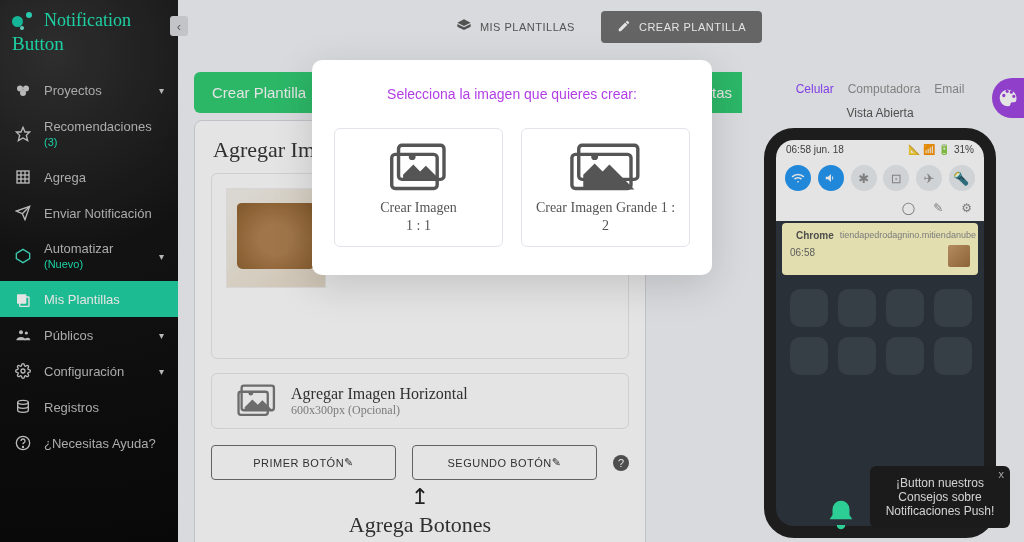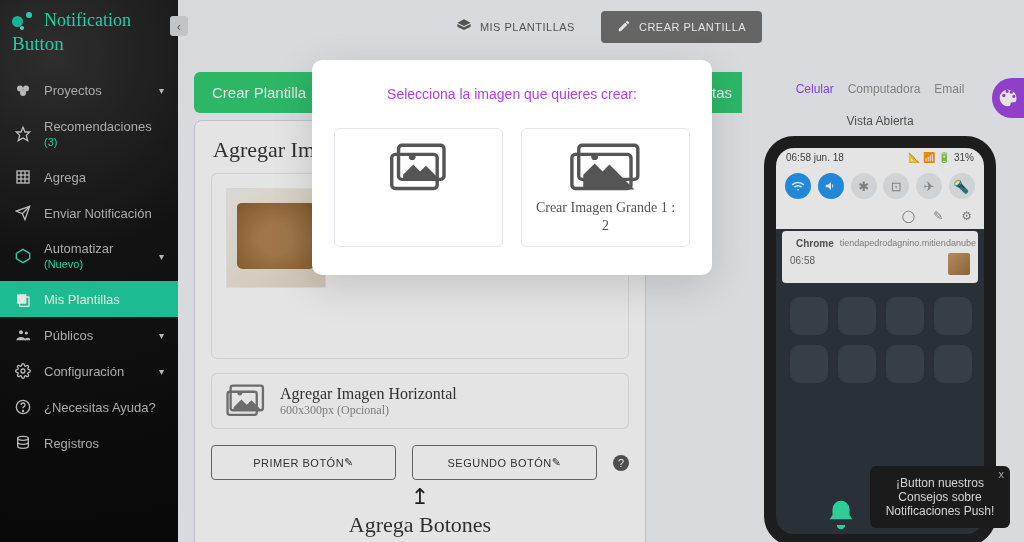--- a/index.html
+++ b/index.html
@@ -68,48 +68,48 @@
     position:absolute;left:16px;top:120px;width:452px;
     border:1px solid var(--section-border);border-radius:8px;background:#fff;padding:16px 16px 24px
   }
   .h-title{font-family:var(--hand);font-size:22px;color:#333;margin:0 0 10px 2px}
   .inner{border:1px solid #e5e7ec;border-radius:6px;padding:14px}
   .thumb{width:100px;height:100px;border:1px solid #eee;display:block;margin-bottom:56px;
     background:linear-gradient(135deg,#f4f0ea 10%,#efe7d8 50%,#e8dccb 90%);position:relative;overflow:hidden}
   .thumb::after{content:"";position:absolute;inset:14% 10% 18% 10%;
      background:radial-gradient(ellipse at 50% 55%,#b1814f 30%,#9e6e3b 70%,#8c5f2c 100%);border-radius:6% 6% 8% 8%}
   .strip{display:flex;gap:14px;align-items:center;border:1px solid #e5e7ec;border-radius:6px;
-    padding:10px 14px;margin-top:14px}
+    padding:10px 25px;margin-top:14px}
   .strip .imgico{color:#777}
   .strip .t{font-family:var(--hand);font-size:16px;color:#333}
   .strip .s{font-family:var(--hand);font-size:12px;color:#888}
   .btn-row{display:flex;gap:16px;margin-top:16px;align-items:center}
   .btn-outline{flex:1;border:1px solid #6b6b6b;background:#fff;color:#333;
     padding:10px 4px;border-radius:4px;font-size:11px;letter-spacing:.5px;cursor:pointer;
     display:flex;align-items:center;justify-content:center;}
   .hint-ico{width:16px;height:16px;border-radius:50%;background:#555;color:#fff;font-size:11px;
     display:flex;align-items:center;justify-content:center}
   .addbtns-arrow{text-align:center;font-size:22px;color:#222;margin-top:4px;font-family:var(--hand)}
   .addbtns-label{font-family:var(--hand);font-size:22px;text-align:center;color:#333;margin:2px 0 0}
 
   
   .preview{position:absolute;right:14px;top:72px;width:260px;bottom:0}
   .prev-tabs{display:flex;gap:14px;font-size:12px;color:#8e8e8e;padding:10px 8px 6px;justify-content:center}
   .prev-tabs span{cursor:pointer}
   .prev-tabs span.on{color:#8e44ff}
-  .prev-open{font-size:12px;color:#555;text-align:center;margin:12px 0 8px}
+  .prev-open{font-size:12px;color:#555;text-align:center;margin:4px 0 8px}
   .phone{width:232px;margin:0 auto;border:12px solid #1d1d1d;border-radius:30px;
     background:var(--phone-bg);height:410px;position:relative;overflow:hidden}
   .phone-status{background:#fff;padding:4px 10px;font-size:10px;color:#444;display:flex;justify-content:space-between}
   .quick{background:#fff;display:flex;justify-content:space-around;padding:6px 6px 8px}
   .qbtn{width:26px;height:26px;border-radius:50%;background:#e9ecef;color:#8d8d8d;
     display:flex;align-items:center;justify-content:center;font-size:13px}
   .qbtn.on{background:#2196f3;color:#fff}
   .strip2{background:#fff;display:flex;justify-content:flex-end;gap:18px;padding:2px 12px 6px;color:#888;font-size:12px}
-  .notif{background:#ffffff;margin:2px 6px 0;border-radius:4px;padding:6px 8px 8px;font-size:10px;color:#555}
+  .notif{background:#fef9c3;margin:2px 6px 0;border-radius:4px;padding:6px 8px 8px;font-size:10px;color:#555}
   .notif .row{display:flex;align-items:center;gap:6px}
   .notif .site{font-size:9px;color:#888}
   .notif .time{font-size:10px;color:#666;margin-top:6px}
   .notif .mini{width:22px;height:22px;background:linear-gradient(135deg,#c89a68,#9b6d3a);border-radius:2px;margin-left:auto;margin-top:4px}
   .chrome-dot{width:12px;height:12px;border-radius:50%;
    background:conic-gradient(#ea4335 0 120deg,#34a853 120deg 240deg,#fbbc05 240deg 360deg);
    position:relative}
   .chrome-dot::after{content:"";position:absolute;inset:3px;border-radius:50%;background:#fff}
   .apps{display:grid;grid-template-columns:repeat(4,1fr);gap:10px;padding:14px 14px 0}
   .app{width:38px;height:38px;border-radius:10px;background:#3a434c}
@@ -239,37 +239,37 @@
             <path d="M19.4 15a1.7 1.7 0 0 0 .34 1.85l.06.06a2 2 0 1 1-2.83 2.83l-.06-.06a1.7 1.7 0 0 0-1.85-.34 1.7 1.7 0 0 0-1 1.55V21a2 2 0 1 1-4 0v-.1a1.7 1.7 0 0 0-1-1.55 1.7 1.7 0 0 0-1.85.34l-.06.06a2 2 0 1 1-2.83-2.83l.06-.06a1.7 1.7 0 0 0 .34-1.85 1.7 1.7 0 0 0-1.55-1H3a2 2 0 1 1 0-4h.1a1.7 1.7 0 0 0 1.55-1 1.7 1.7 0 0 0-.34-1.85l-.06-.06a2 2 0 1 1 2.83-2.83l.06.06a1.7 1.7 0 0 0 1.85.34H9a1.7 1.7 0 0 0 1-1.55V3a2 2 0 1 1 4 0v.1a1.7 1.7 0 0 0 1 1.55 1.7 1.7 0 0 0 1.85-.34l.06-.06a2 2 0 1 1 2.83 2.83l-.06.06a1.7 1.7 0 0 0-.34 1.85V9a1.7 1.7 0 0 0 1.55 1H21a2 2 0 1 1 0 4h-.1a1.7 1.7 0 0 0-1.55 1z"></path>
           </svg>
       </span>
       <span class="label">Configuración</span>
       <span class="chev">▾</span>
     </div>
 
     <div class="nav-item">
       <span class="ico">
         <svg width="16" height="16" viewBox="0 0 24 24" fill="none" stroke="#cfcfcf" stroke-width="2">
+            <ellipse cx="12" cy="5" rx="8" ry="3"></ellipse>
+            <path d="M4 5v6c0 1.7 3.6 3 8 3s8-1.3 8-3V5"></path>
+            <path d="M4 11v6c0 1.7 3.6 3 8 3s8-1.3 8-3v-6"></path>
+          </svg>
+      </span>
+      <span class="label">Registros</span>
+    </div>
+
+    <div class="nav-item">
+      <span class="ico">
+        <svg width="16" height="16" viewBox="0 0 24 24" fill="none" stroke="#cfcfcf" stroke-width="2">
             <circle cx="12" cy="12" r="10"></circle>
             <path d="M9 9a3 3 0 1 1 4 2.8c-.8.4-1 1-1 2.2"></path>
             <circle cx="12" cy="18" r="0.8" fill="#cfcfcf"></circle>
           </svg>
       </span>
       <span class="label">¿Necesitas Ayuda?</span>
-    </div>
-
-    <div class="nav-item">
-      <span class="ico">
-        <svg width="16" height="16" viewBox="0 0 24 24" fill="none" stroke="#cfcfcf" stroke-width="2">
-            <ellipse cx="12" cy="5" rx="8" ry="3"></ellipse>
-            <path d="M4 5v6c0 1.7 3.6 3 8 3s8-1.3 8-3V5"></path>
-            <path d="M4 11v6c0 1.7 3.6 3 8 3s8-1.3 8-3v-6"></path>
-          </svg>
-      </span>
-      <span class="label">Registros</span>
     </div>
   </div>
 </div>
 
 <div class="collapse-handle">‹</div>
 
 <div class="main">
   <div class="topbar">
     <button class="top-btn">
       <span>
@@ -416,20 +416,24 @@
     <div class="cards">
       <div class="card">
         <span class="imgico" style="display:flex;justify-content:center">
           <svg width="60" height="50" viewBox="0 0 52 44" fill="#555">
             <rect x="8" y="2" width="40" height="30" rx="3" fill="none" stroke="#555" stroke-width="3"></rect>
             <circle cx="20" cy="12" r="3"></circle>
               <path d="M12 28l9-9 6 6 5-5 12 12H12z"></path>
             <rect x="2" y="10" width="40" height="30" rx="3" fill="none" stroke="#555" stroke-width="3"></rect>
           </svg>
         </span>
+        <div class="cap">
+          <div>Crear Imagen</div>
+          <div>1 : 1</div>
+        </div>
       </div>
       <div class="card">
         <span class="imgico" style="display:flex;justify-content:center">
           <svg width="76" height="50" viewBox="0 0 64 44" fill="#555">
             <rect x="8" y="2" width="52" height="30" rx="3" fill="none" stroke="#555" stroke-width="3"></rect>
             <circle cx="22" cy="12" r="3"></circle>
               <path d="M12 28l10-10 7 7 6-6 22 22H12z"></path>
             <rect x="2" y="10" width="52" height="30" rx="3" fill="none" stroke="#555" stroke-width="3"></rect>
           </svg>
         </span>

